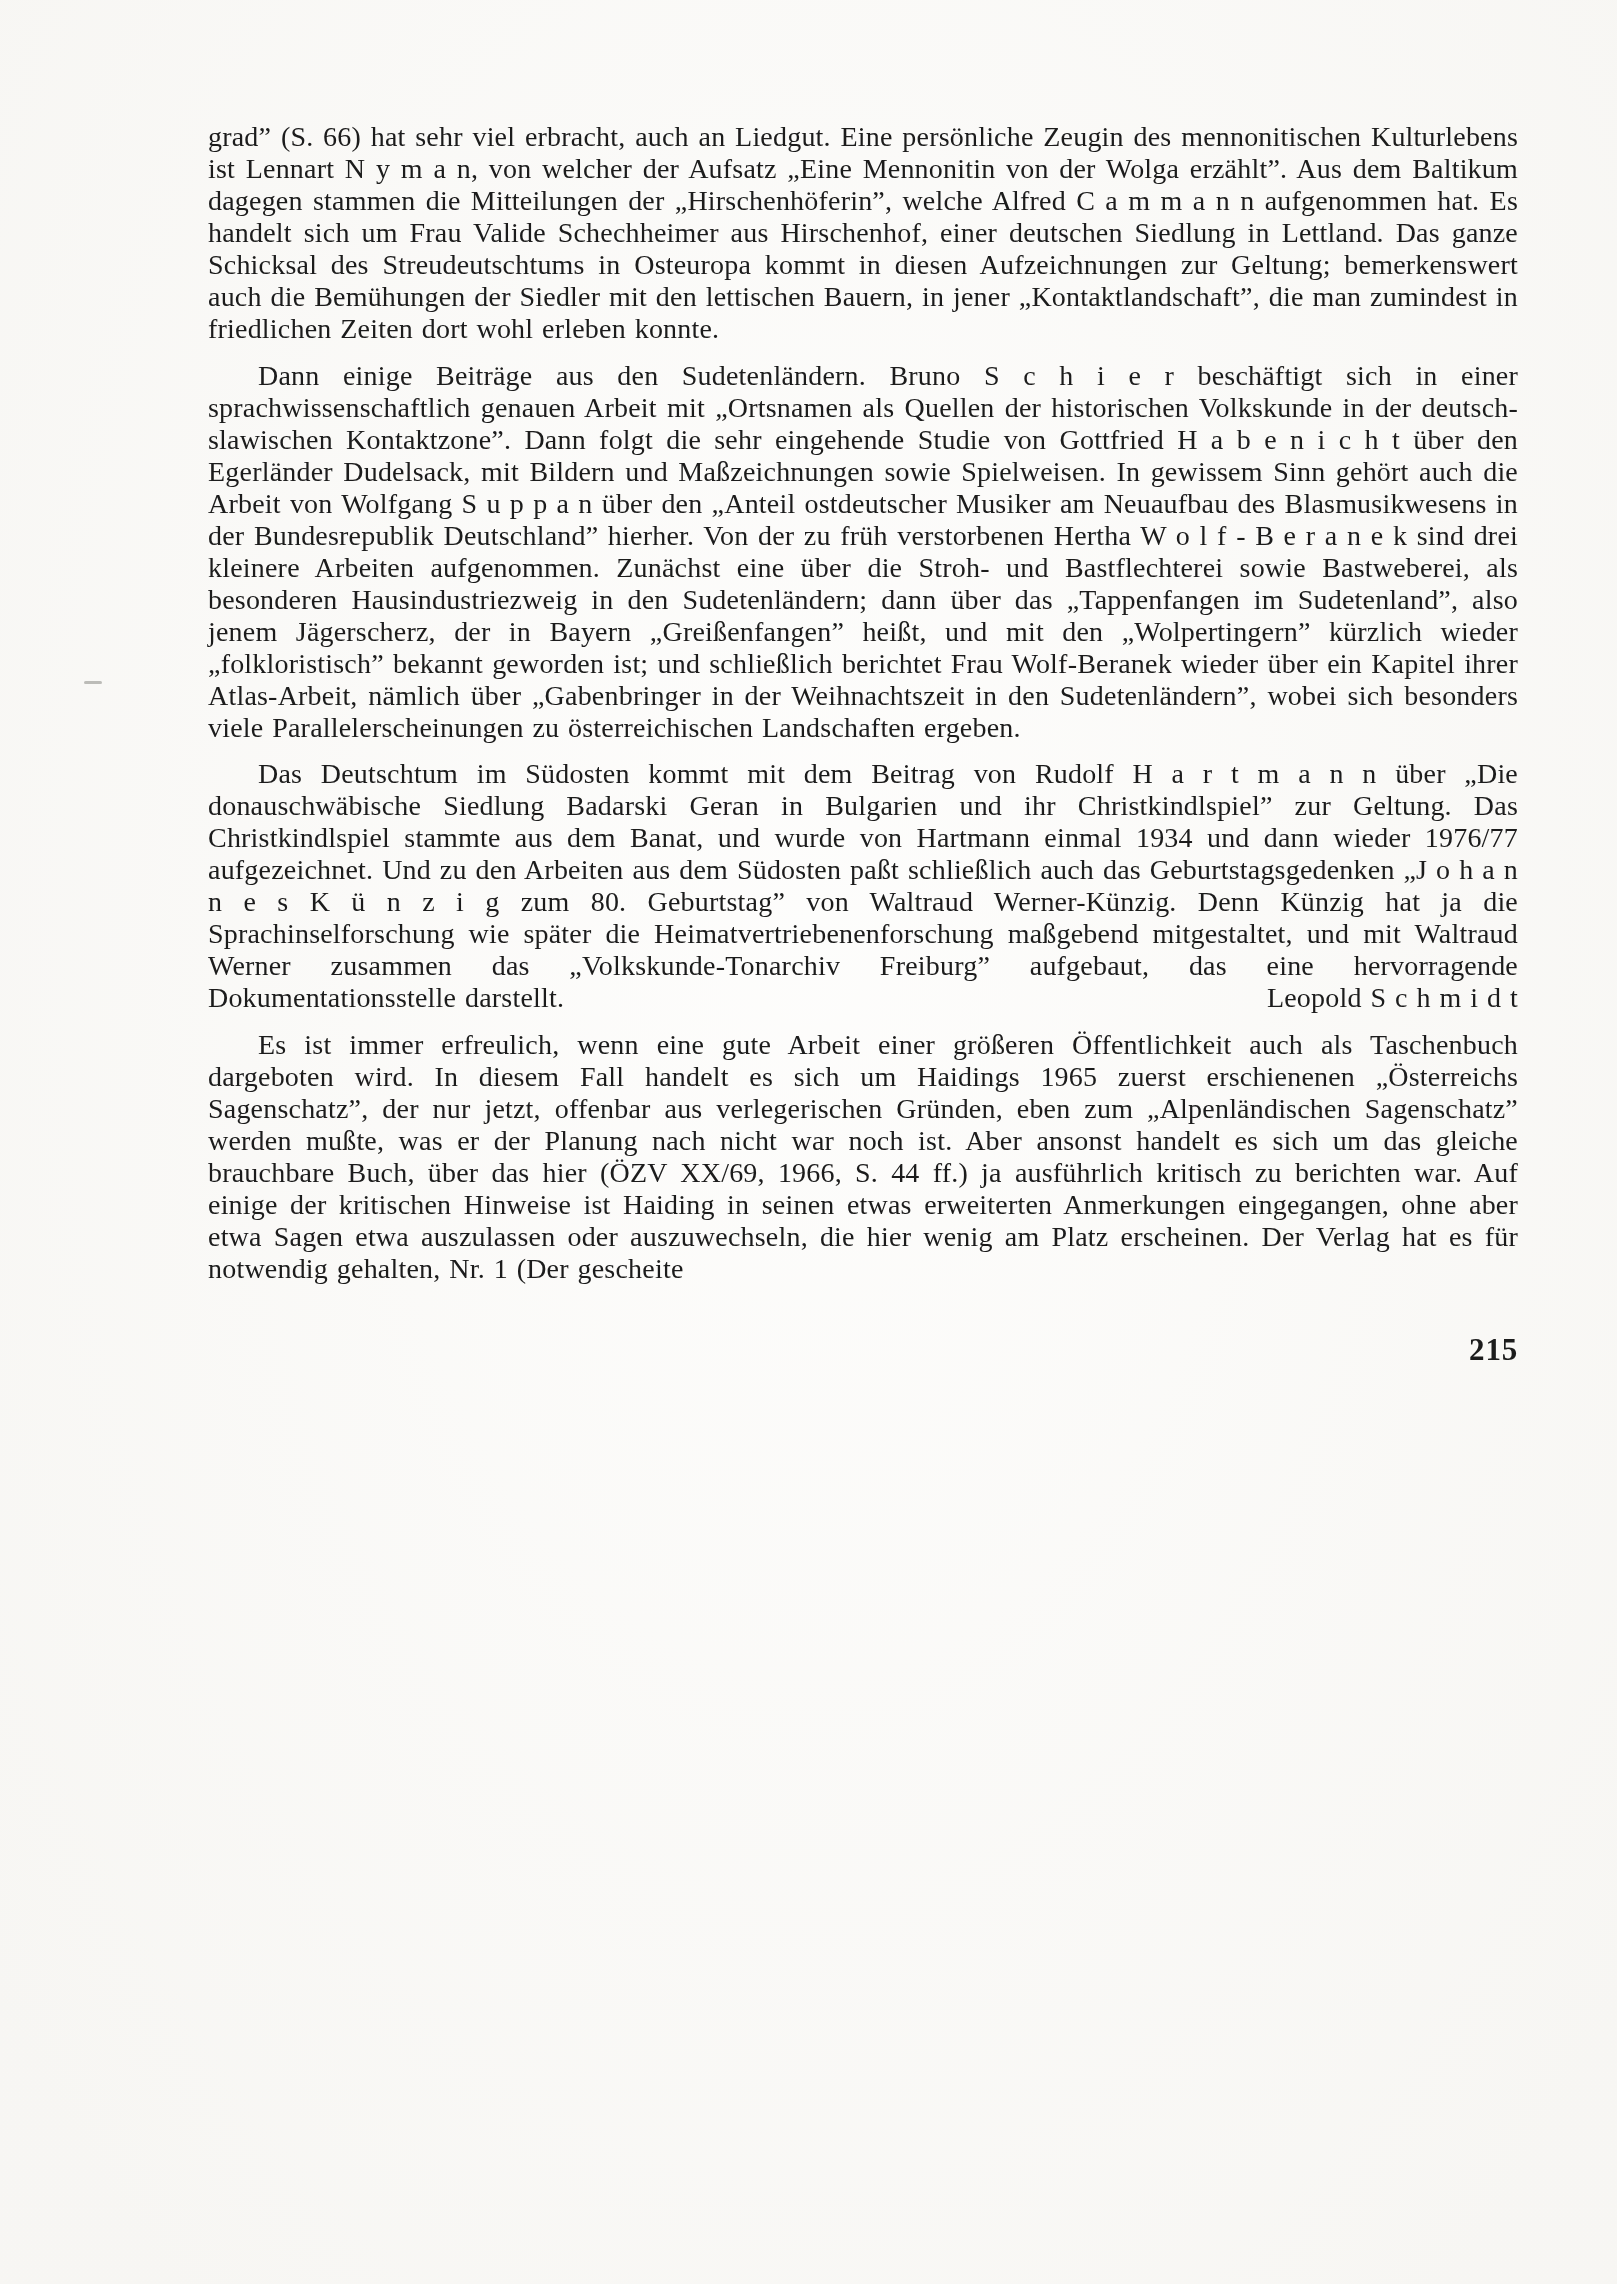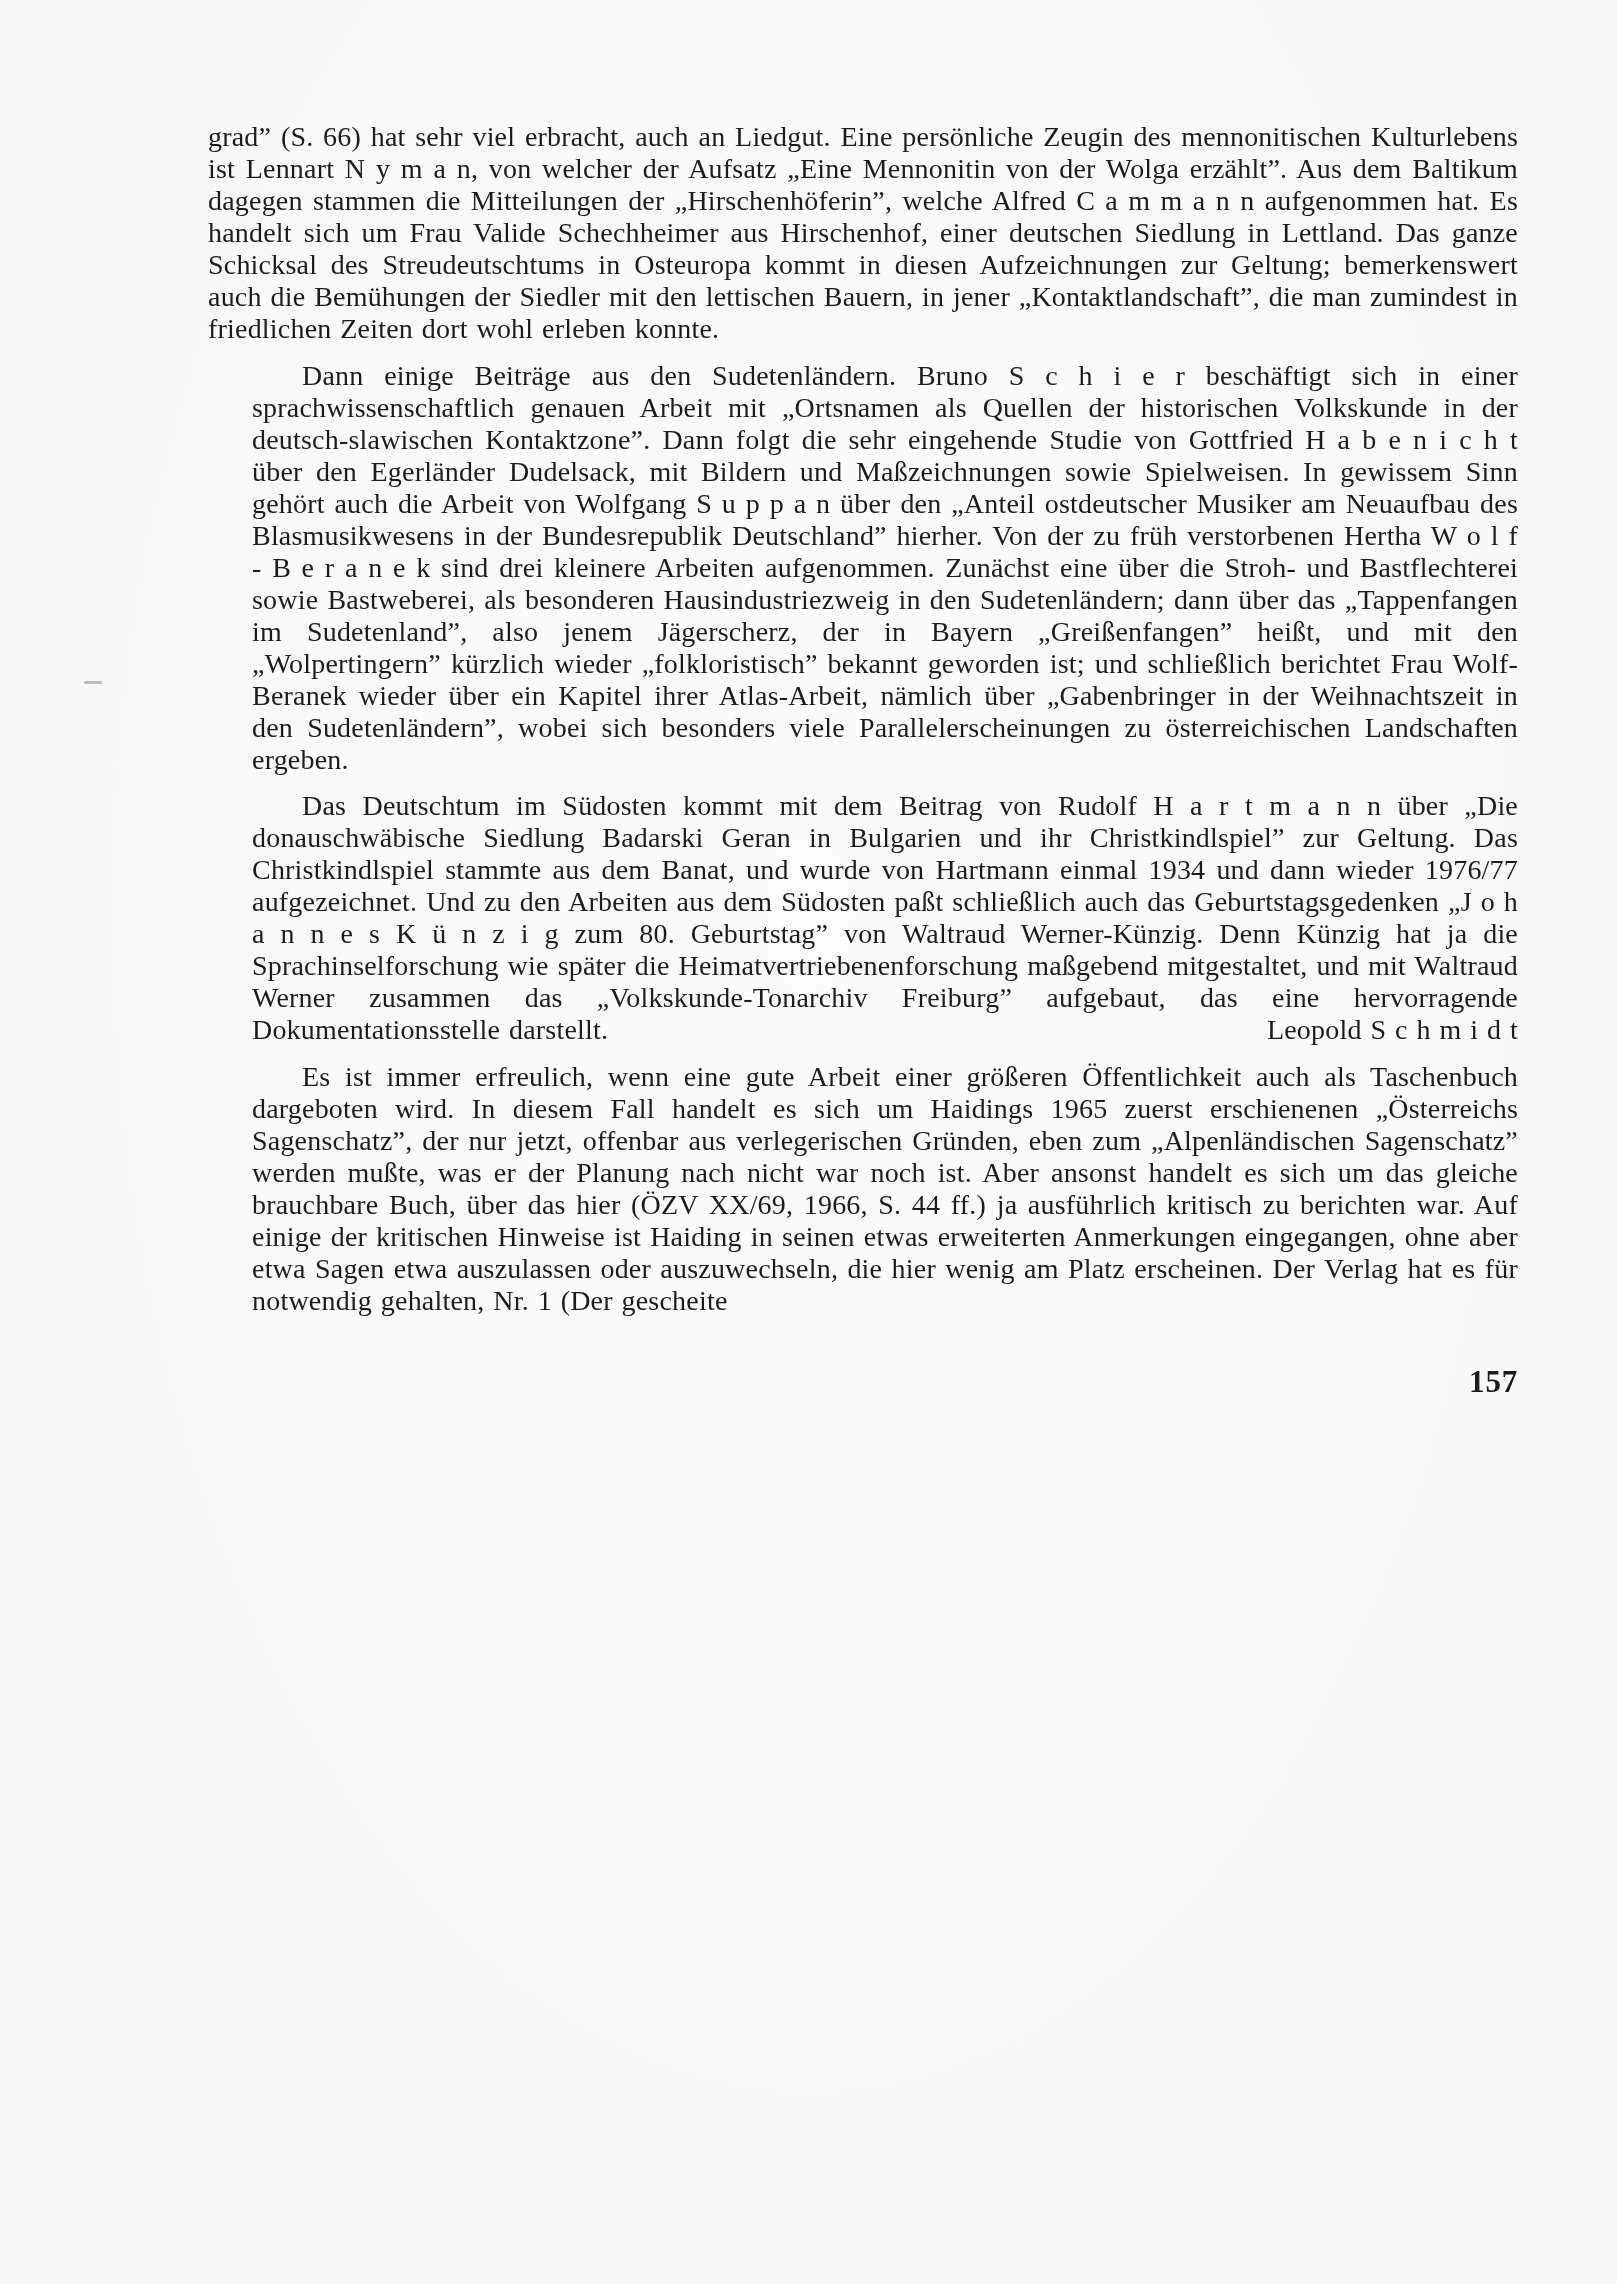--- a/index.html
+++ b/index.html
@@ -37,21 +37,20 @@
     word-spacing: 1.6px;
     letter-spacing: 0.2px;
   }
 
   p.para {
     margin-bottom: 14.6px;
   }
 
   p.para.indent {
     text-indent: 50px;
-    margin-left: 44px;
   }
 
   p.with-sig::after {
     content: "";
     display: block;
     clear: both;
   }
 
   .signature {
     float: right;
@@ -100,17 +99,17 @@
 
     <p class="para">grad” (S. 66) hat sehr viel erbracht, auch an Liedgut. Eine persönliche Zeugin des mennonitischen Kulturlebens ist Lennart N y m a n, von welcher der Aufsatz „Eine Mennonitin von der Wolga erzählt”. Aus dem Baltikum dagegen stammen die Mitteilungen der „Hirschenhöferin”, welche Alfred C a m m a n n aufgenommen hat. Es handelt sich um Frau Valide Schechheimer aus Hirschenhof, einer deutschen Siedlung in Lettland. Das ganze Schicksal des Streudeutschtums in Osteuropa kommt in diesen Aufzeichnungen zur Geltung; bemerkenswert auch die Bemühungen der Siedler mit den lettischen Bauern, in jener „Kontaktlandschaft”, die man zumindest in friedlichen Zeiten dort wohl erleben konnte.</p>
 
     <p class="para indent">Dann einige Beiträge aus den Sudetenländern. Bruno S c h i e r beschäftigt sich in einer sprachwissenschaftlich genauen Arbeit mit „Ortsnamen als Quellen der historischen Volkskunde in der deutsch-slawischen Kontaktzone”. Dann folgt die sehr eingehende Studie von Gottfried H a b e n i c h t über den Egerländer Dudelsack, mit Bildern und Maßzeichnungen sowie Spielweisen. In gewissem Sinn gehört auch die Arbeit von Wolfgang S u p p a n über den „Anteil ostdeutscher Musiker am Neuaufbau des Blasmusikwesens in der Bundesrepublik Deutschland” hierher. Von der zu früh verstorbenen Hertha W o l f - B e r a n e k sind drei kleinere Arbeiten aufgenommen. Zunächst eine über die Stroh- und Bastflechterei sowie Bastweberei, als besonderen Hausindustriezweig in den Sudetenländern; dann über das „Tappenfangen im Sudetenland”, also jenem Jägerscherz, der in Bayern „Greißenfangen” heißt, und mit den „Wolpertingern” kürzlich wieder „folkloristisch” bekannt geworden ist; und schließlich berichtet Frau Wolf-Beranek wieder über ein Kapitel ihrer Atlas-Arbeit, nämlich über „Gabenbringer in der Weihnachtszeit in den Sudetenländern”, wobei sich besonders viele Parallelerscheinungen zu österreichischen Landschaften ergeben.</p>
 
     <p class="para indent with-sig"><span>Das Deutschtum im Südosten kommt mit dem Beitrag von Rudolf H a r t m a n n über „Die donauschwäbische Siedlung Badarski Geran in Bulgarien und ihr Christkindlspiel” zur Geltung. Das Christkindlspiel stammte aus dem Banat, und wurde von Hartmann einmal 1934 und dann wieder 1976/77 aufgezeichnet. Und zu den Arbeiten aus dem Südosten paßt schließlich auch das Geburtstagsgedenken „J o h a n n e s K ü n z i g zum 80. Geburtstag” von Waltraud Werner-Künzig. Denn Künzig hat ja die Sprachinselforschung wie später die Heimatvertriebenenforschung maßgebend mitgestaltet, und mit Waltraud Werner zusammen das „Volkskunde-Tonarchiv Freiburg” aufgebaut, das eine hervorragende Dokumentationsstelle darstellt.</span> <span class="signature">Leopold S c h m i d t</span></p>
 
 
     <p class="para indent">Es ist immer erfreulich, wenn eine gute Arbeit einer größeren Öffentlichkeit auch als Taschenbuch dargeboten wird. In diesem Fall handelt es sich um Haidings 1965 zuerst erschienenen „Österreichs Sagenschatz”, der nur jetzt, offenbar aus verlegerischen Gründen, eben zum „Alpenländischen Sagenschatz” werden mußte, was er der Planung nach nicht war noch ist. Aber ansonst handelt es sich um das gleiche brauchbare Buch, über das hier (ÖZV XX/69, 1966, S. 44 ff.) ja ausführlich kritisch zu berichten war. Auf einige der kritischen Hinweise ist Haiding in seinen etwas erweiterten Anmerkungen eingegangen, ohne aber etwa Sagen etwa auszulassen oder auszuwechseln, die hier wenig am Platz erscheinen. Der Verlag hat es für notwendig gehalten, Nr. 1 (Der gescheite</p>
 
-    <div class="page-number">157</div>
+    <div class="page-number">215</div>
 
   </div>
 </div>
 
 
 </body></html>

